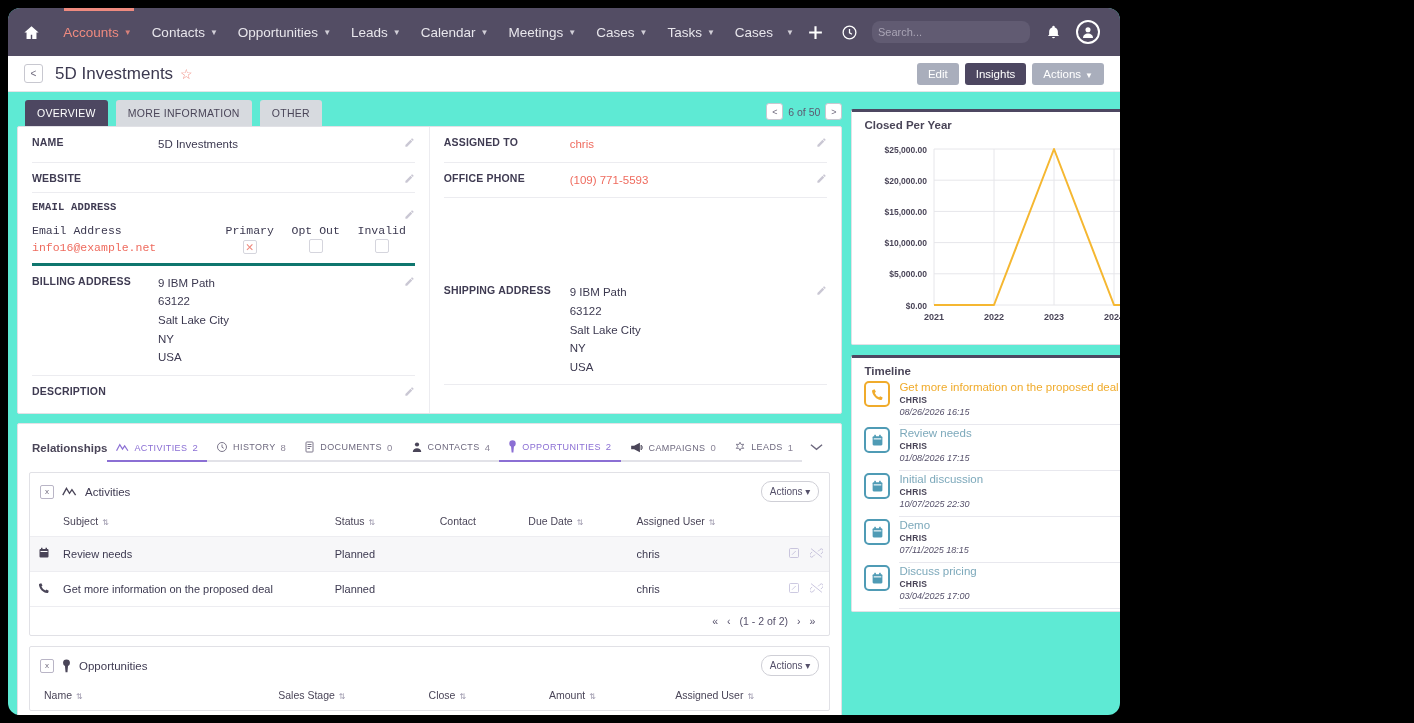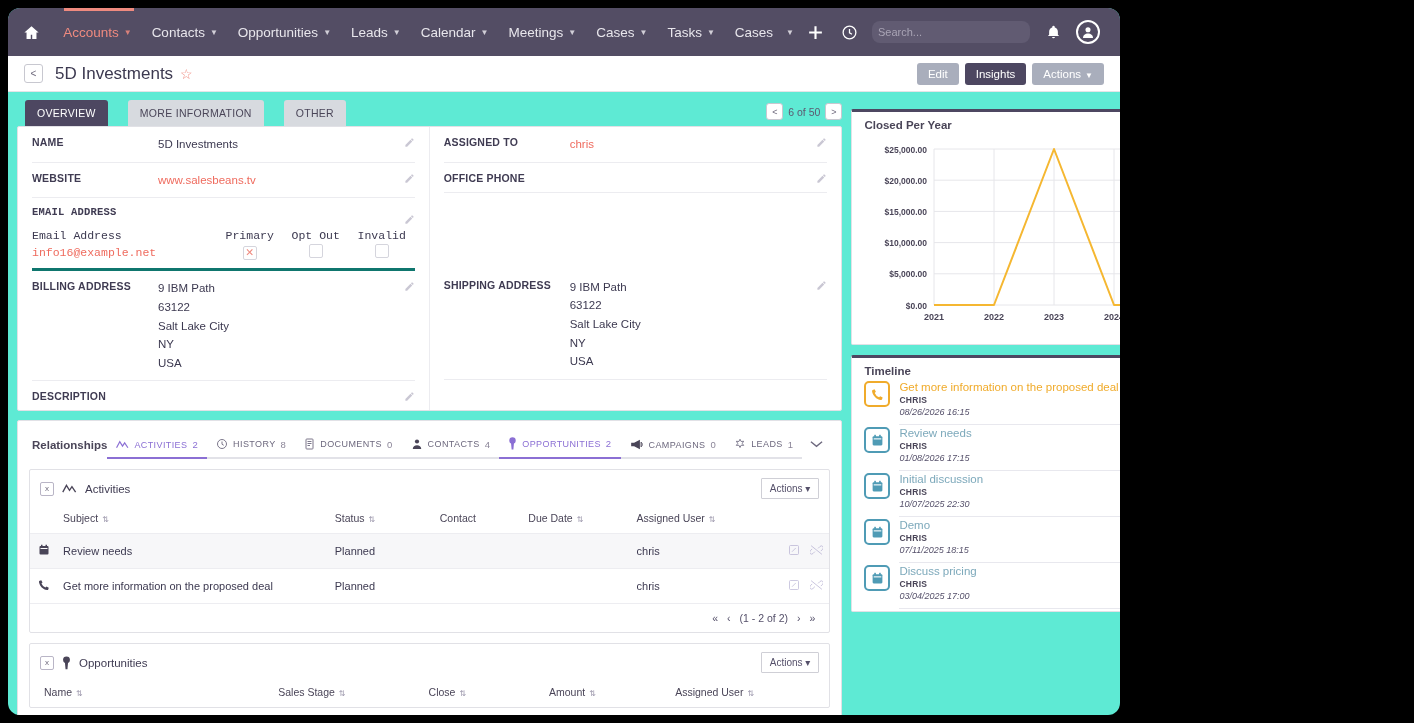--- a/index.html
+++ b/index.html
@@ -71,21 +71,21 @@
     border: none; cursor: pointer; font-family: inherit;
     background: #a9aebc; color: #fff;
   }
   .btn.dark { background: #4d4761; }
   .btn .caret { font-size:8px; margin-left:4px; }
   
   .body-wrap { display: flex; padding: 8px 9px 0 9px; gap: 9px; height: 623px; }
   .col-left { width: 1017px; }
   .col-right { width: 345px; }
   
-  .tabs { display: flex; gap: 20px; margin-bottom: 0px; padding-left: 8px; }
+  .tabs { display: flex; gap: 8px; margin-bottom: 0px; padding-left: 8px; }
   .tab {
     font-size: 10.5px; padding: 7px 12px; letter-spacing: .3px;
     background: #d7dadf; color: #4a4558; cursor: pointer;
     border-radius: 3px 3px 0 0;
   }
   .tab.active { background: #4d4761; color: #fff; }
   .pager-small {
     margin-left: auto; display: flex; align-items: center; gap: 5px;
     font-size: 10.5px; color: #5d5870; padding-bottom:3px;
   }
@@ -145,21 +145,21 @@
   .sub-head { display:flex; align-items:center; padding: 8px 10px; gap: 8px; }
   .xbtn {
     width: 14px; height: 14px; border: 1px solid #b9b5c6; border-radius: 2px;
     font-size: 8px; color: #6f6a7d; display:flex; align-items:center; justify-content:center;
     cursor:pointer; background:#fff;
   }
   .sub-title { font-size: 11.5px; color: #3f3b52; }
   .sub-actions { margin-left: auto; }
   .actbtn {
     font-size: 10px; padding: 4px 8px; border: 1px solid #cfcfd6;
-    border-radius: 1px; background: #fff; color: #55506a; cursor: pointer;
+    border-radius: 10px; background: #fff; color: #55506a; cursor: pointer;
     font-family: inherit;
   }
   table.grid { width: 100%; border-collapse: collapse; }
   table.grid th {
     font-size: 10.5px; color: #4a4558; font-weight: normal; text-align: left;
     padding: 5px 6px 9px 6px; white-space: nowrap;
   }
   table.grid th .sorter { color: #9b96ab; font-size: 8px; margin-left: 4px; }
   table.grid td {
     font-size: 11px; color: #3c3950; padding: 10px 6px; border-top: 1px solid #ededf1;
@@ -323,21 +323,20 @@
           <div class="dcol left">
             <div class="drow">
               <div class="dlabel">NAME</div>
               <div class="dval">5D Investments</div>
               <span class="pencil"><svg width="11" height="11" viewBox="0 0 24 24" fill="#8a85a0">
                     <path d="M3 17.2V21h3.8L18 9.8 14.2 6zM20.7 7.1a1 1 0 0 0 0-1.4l-2.4-2.4a1 1 0 0 0-1.4 0l-1.8 1.8L18.9 8.9z"></path>
                   </svg></span>
             </div>
             <div class="drow">
               <div class="dlabel">WEBSITE</div>
-              <div class="dval link">www.salesbeans.tv</div>
               <span class="pencil"><svg width="11" height="11" viewBox="0 0 24 24" fill="#8a85a0">
                     <path d="M3 17.2V21h3.8L18 9.8 14.2 6zM20.7 7.1a1 1 0 0 0 0-1.4l-2.4-2.4a1 1 0 0 0-1.4 0l-1.8 1.8L18.9 8.9z"></path>
                   </svg></span>
             </div>
             <div class="email-block">
               <div class="email-heading">EMAIL ADDRESS</div>
               <table class="etable">
                 <tbody>
                     <tr>
                   <th>Email Address</th>
@@ -380,20 +379,21 @@
           <div class="dcol">
             <div class="drow">
               <div class="dlabel">ASSIGNED TO</div>
               <div class="dval link">chris</div>
               <span class="pencil"><svg width="11" height="11" viewBox="0 0 24 24" fill="#8a85a0">
                     <path d="M3 17.2V21h3.8L18 9.8 14.2 6zM20.7 7.1a1 1 0 0 0 0-1.4l-2.4-2.4a1 1 0 0 0-1.4 0l-1.8 1.8L18.9 8.9z"></path>
                   </svg></span>
             </div>
             <div class="drow">
               <div class="dlabel">OFFICE PHONE</div>
+              <div class="dval link">(109) 771-5593</div>
               <span class="pencil"><svg width="11" height="11" viewBox="0 0 24 24" fill="#8a85a0">
                     <path d="M3 17.2V21h3.8L18 9.8 14.2 6zM20.7 7.1a1 1 0 0 0 0-1.4l-2.4-2.4a1 1 0 0 0-1.4 0l-1.8 1.8L18.9 8.9z"></path>
                   </svg></span>
             </div>
             <div class="drow" style="border-bottom:none;height:77px"></div>
             <div class="drow">
               <div class="dlabel">SHIPPING ADDRESS</div>
               <div class="dval" style="white-space:pre-line">9 IBM Path
 63122
 Salt Lake City

